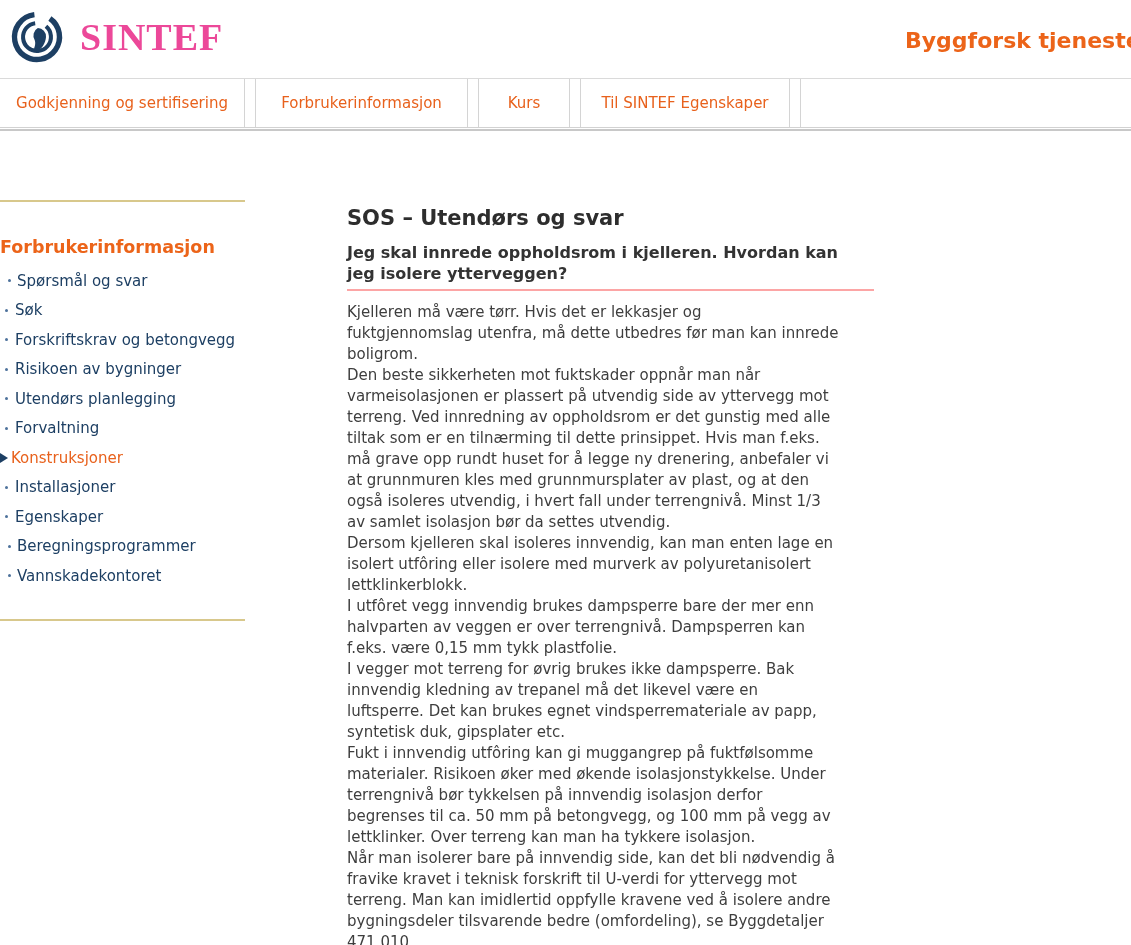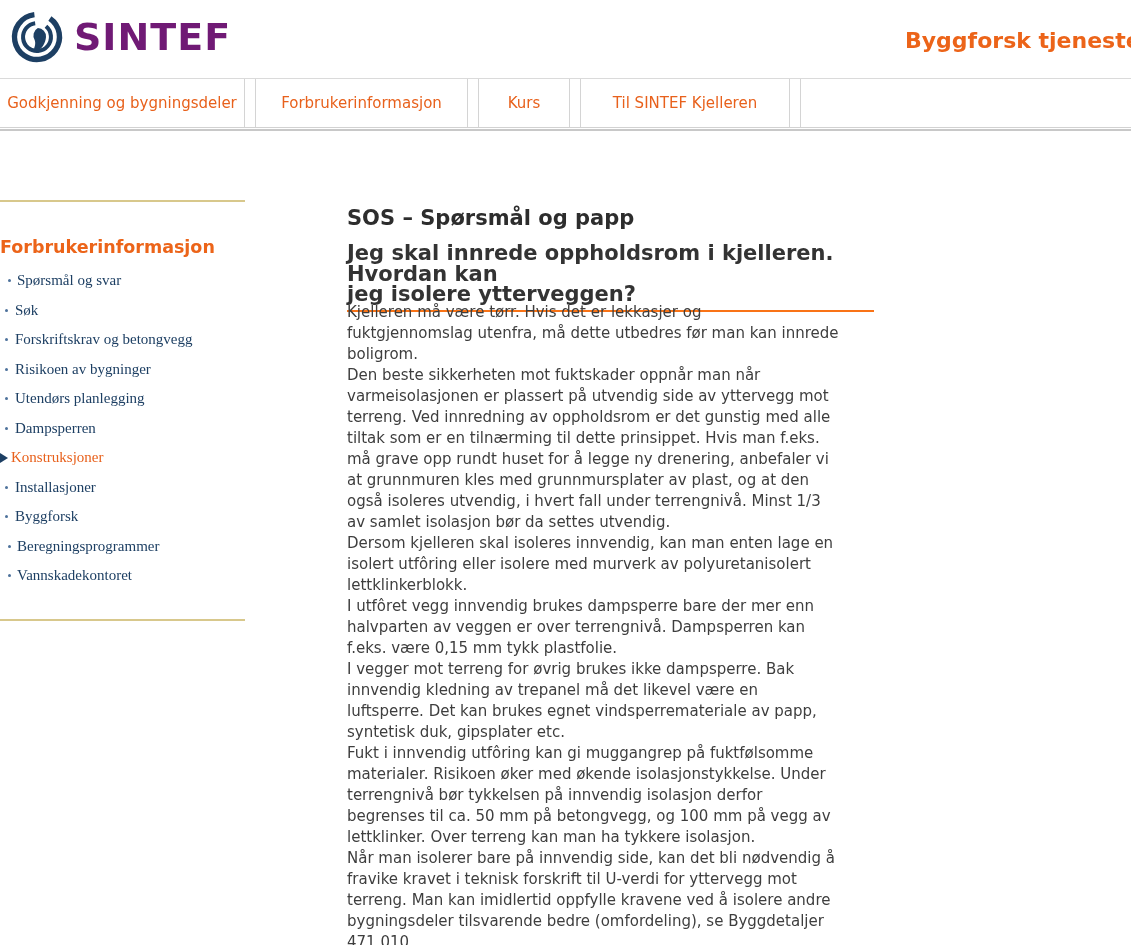--- a/index.html
+++ b/index.html
@@ -9,23 +9,24 @@
     overflow: hidden;
     background: #ffffff;
     font-family: "DejaVu Sans", "Liberation Sans", sans-serif;
   }
 
   
   .header { position: absolute; top: 0; left: 0; width: 1131px; height: 78px; background: #fff; }
   .logo { position: absolute; top: 10px; left: 10px; display: flex; align-items: center; cursor: pointer; }
   .logo-icon { width: 54px; height: 54px; }
   .logo-text {
-    margin-left: 10px;
+    margin-left: 16px;
     font-size: 38px; font-weight: bold; letter-spacing: 1px;
-    color: #701a75;
+    color: #ec4899;
+    font-family: Liberation Serif, serif;
   }
   .service-title {
     position: absolute; top: 28px; left: 905px;
     font-size: 22px; font-weight: bold; color: #ec6419;
     white-space: nowrap;
   }
 
   
   .navbar {
     position: absolute; top: 78px; left: 0; width: 1131px; height: 48px;
@@ -52,21 +53,21 @@
   .side-rule-top { position: absolute; top: 200px; left: 0; width: 245px; height: 2px; background: #d8c88c; }
   .side-rule-bottom { position: absolute; top: 619px; left: 0; width: 245px; height: 2px; background: #d8c88c; }
   .side-heading {
     position: absolute; top: 237px; left: 0;
     font-size: 17.5px; font-weight: bold; color: #ec6419;
     white-space: nowrap;
   }
   .side-list { position: absolute; top: 266px; left: 0; width: 245px; list-style: none; margin: 0; padding: 0; }
   .side-item {
     height: 29.5px; display: flex; align-items: center;
-    font-size: 15px; color: #1d3f63; cursor: pointer; white-space: nowrap; font-family: Liberation Serif, serif;
+    font-size: 15px; color: #1d3f63; cursor: pointer; white-space: nowrap;
   }
   .side-item .bullet {
     width: 3px; height: 3px; border-radius: 50%;
     background: #4d729c; flex: 0 0 auto;
   }
   .side-item.lvl1 { padding-left: 8px; }
   .side-item.lvl1 .bullet { margin-right: 6px; }
   .side-item.lvl2 { padding-left: 5px; }
   .side-item.lvl2 .bullet { margin-right: 7px; }
   .side-item.active { color: #e8611c; }
@@ -80,23 +81,23 @@
 
   
   .main { position: absolute; top: 0; left: 347px; width: 530px; }
   .page-title {
     position: absolute; top: 192px; left: 0;
     font-size: 21px; font-weight: bold; color: #2d2d2d;
     white-space: nowrap;
   }
   .question-heading {
     position: absolute; top: 243px; left: 0; width: 527px;
-    font-size: 21px; font-weight: bold; color: #333333;
+    font-size: 16px; font-weight: bold; color: #333333;
     line-height: 20.5px; white-space: pre-line;
-    border-bottom: 2px solid #f97316;
+    border-bottom: 2px solid #fca5a5;
     padding-bottom: 5px;
   }
   .answer-text {
     position: absolute; top: 302px; left: 0; width: 540px;
     font-size: 15px; color: #3e3e3e;
     line-height: 21px; white-space: pre-line;
   }
 </style>
 </head>
 <body>
@@ -109,24 +110,24 @@
         <circle cx="30" cy="30" r="15.5" stroke-width="4.5" stroke-dasharray="84 14" transform="rotate(-50 30 30)"></circle>
       </g>
       <path fill="#1d3f63" d="M31 20 a9.5 9.5 0 0 1 9 10 c-0.5 7 -4.5 13 -9.5 15.5 c-2.5 1.2 -4.5 -0.5 -3.5 -3.5 c1 -3 1.5 -5.5 0.5 -8.5 a9.5 9.5 0 0 1 3.5 -13.5 z"></path>
     </svg>
     <span class="logo-text">SINTEF</span>
   </div>
   <div class="service-title">Byggforsk tjenester</div>
 </div>
 
 <div class="navbar">
-  <div class="nav-tab w1">Godkjenning og bygningsdeler</div>
+  <div class="nav-tab w1">Godkjenning og sertifisering</div>
   <div class="nav-tab w2">Forbrukerinformasjon</div>
   <div class="nav-tab w3">Kurs</div>
-  <div class="nav-tab w4">Til SINTEF Kjelleren</div>
+  <div class="nav-tab w4">Til SINTEF Egenskaper</div>
   <div class="nav-spacer"></div>
 </div>
 <div class="gray-band"></div>
 
 <div class="sidebar">
   <div class="side-rule-top"></div>
   <div class="side-heading">Forbrukerinformasjon</div>
   <ul class="side-list">
     <li class="side-item lvl1">
       <span class="bullet"></span>
@@ -143,48 +144,48 @@
     <li class="side-item lvl2">
       <span class="bullet"></span>
       <span>Risikoen av bygninger</span>
     </li>
     <li class="side-item lvl2">
       <span class="bullet"></span>
       <span>Utendørs planlegging</span>
     </li>
     <li class="side-item lvl2">
       <span class="bullet"></span>
-      <span>Dampsperren</span>
+      <span>Forvaltning</span>
     </li>
     <li class="side-item active">
       <span class="tri"></span>
       <span>Konstruksjoner</span>
     </li>
     <li class="side-item lvl2">
       <span class="bullet"></span>
       <span>Installasjoner</span>
     </li>
     <li class="side-item lvl2">
       <span class="bullet"></span>
-      <span>Byggforsk</span>
+      <span>Egenskaper</span>
     </li>
     <li class="side-item lvl1">
       <span class="bullet"></span>
       <span>Beregningsprogrammer</span>
     </li>
     <li class="side-item lvl1">
       <span class="bullet"></span>
       <span>Vannskadekontoret</span>
     </li>
   </ul>
   <div class="side-rule-bottom"></div>
 </div>
 
 <div class="main">
-  <h1 class="page-title">SOS – Spørsmål og papp</h1>
+  <h1 class="page-title">SOS – Utendørs og svar</h1>
   <div class="question-heading">Jeg skal innrede oppholdsrom i kjelleren. Hvordan kan
 jeg isolere ytterveggen?</div>
   <div class="answer-text">Kjelleren må være tørr. Hvis det er lekkasjer og
 fuktgjennomslag utenfra, må dette utbedres før man kan innrede
 boligrom.
 Den beste sikkerheten mot fuktskader oppnår man når
 varmeisolasjonen er plassert på utvendig side av yttervegg mot
 terreng. Ved innredning av oppholdsrom er det gunstig med alle
 tiltak som er en tilnærming til dette prinsippet. Hvis man f.eks.
 må grave opp rundt huset for å legge ny drenering, anbefaler vi

